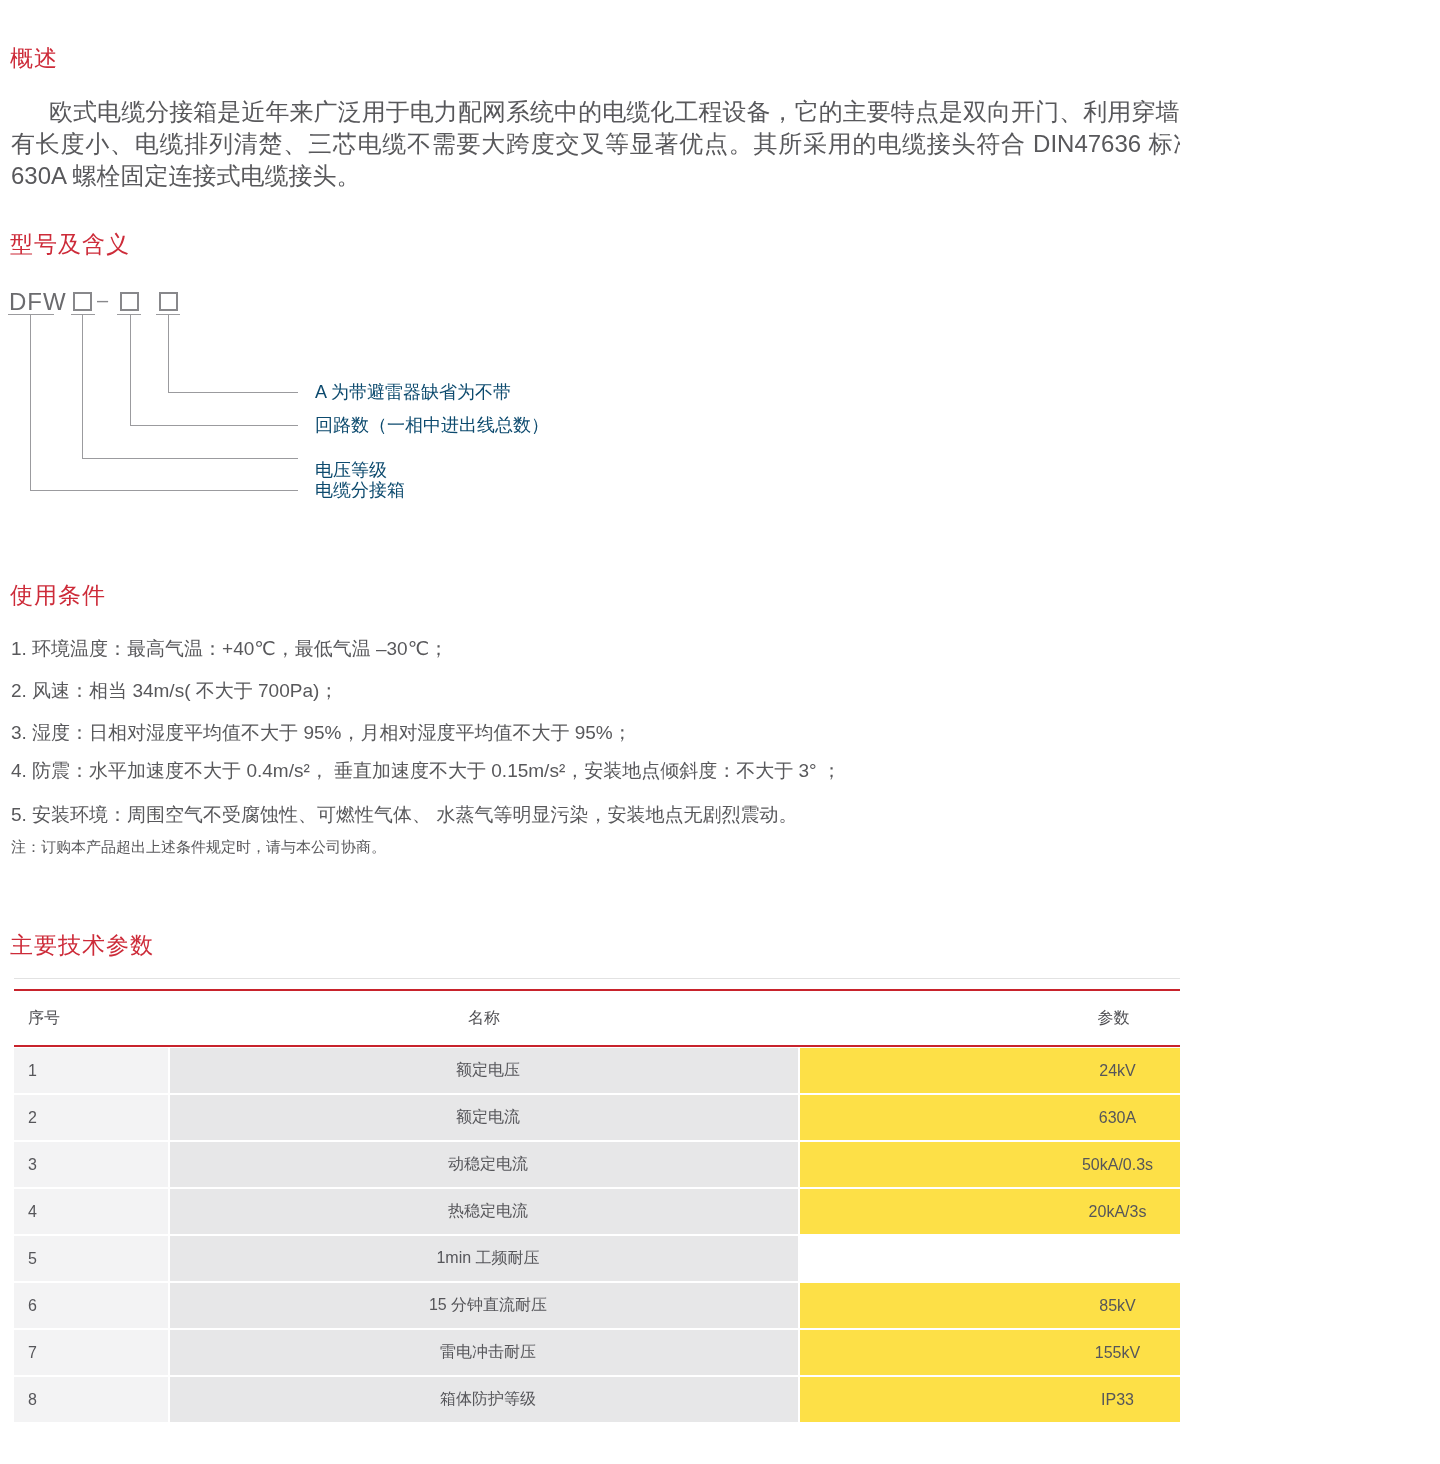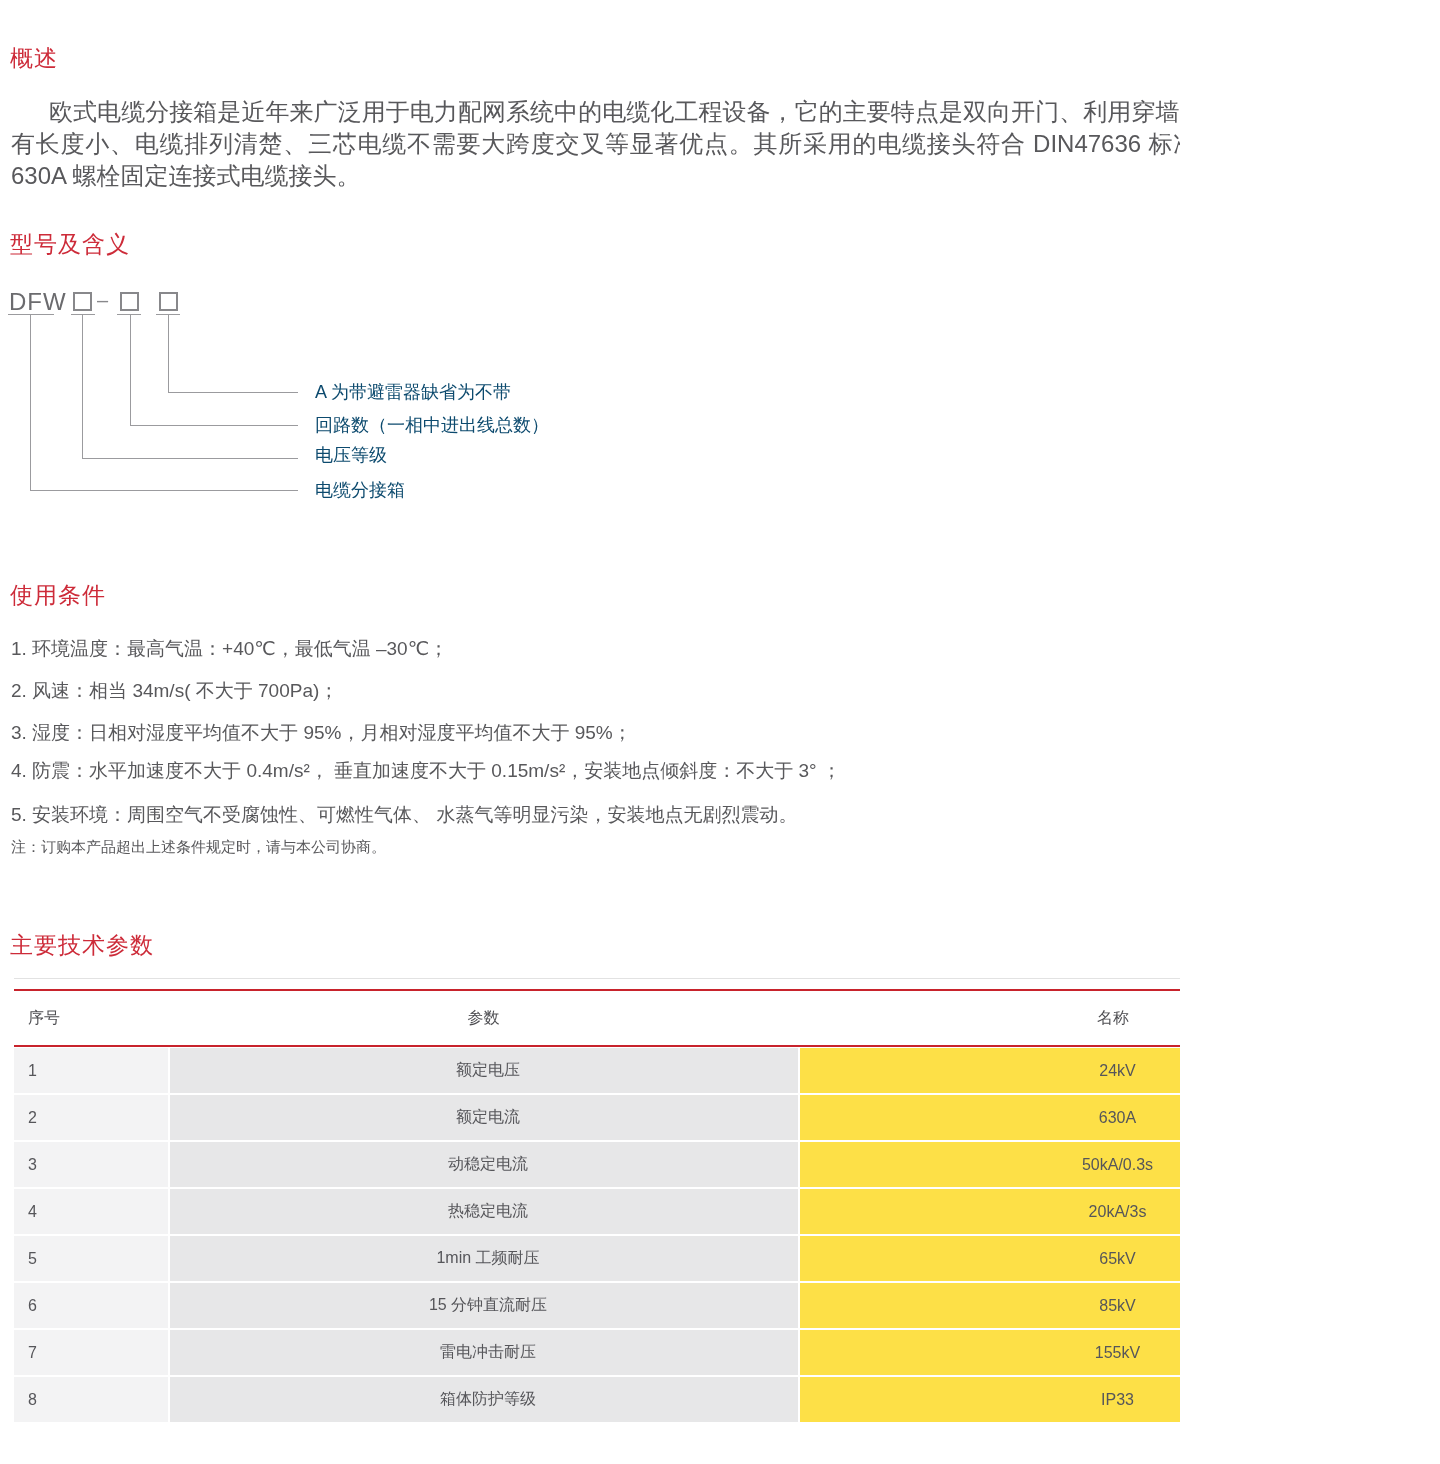--- a/index.html
+++ b/index.html
@@ -62,21 +62,21 @@
   #hl0{top:392px;left:168px;width:130px;}
   #hl1{top:425px;left:130px;width:168px;}
   #hl2{top:458px;left:82px;width:216px;}
   #hl3{top:490px;left:30px;width:268px;}
   .mlabel{
     position:absolute;left:315px;
     font-size:18px;line-height:22px;color:#0c4a6e;
   }
   #ml0{top:381px;}
   #ml1{top:414px;}
-  #ml2{top:444px;}
+  #ml2{top:459px;}
   #ml3{top:479px;}
 
   
   .cond-item{
     position:absolute;left:11px;
     font-size:19px;line-height:23px;color:#58585b;
   }
   #ci0{top:637px;}
   #ci1{top:679px;}
   #ci2{top:721px;}
@@ -159,22 +159,22 @@
   <div class="cond-item" id="ci3">4. 防震：水平加速度不大于 0.4m/s²， 垂直加速度不大于 0.15m/s²，安装地点倾斜度：不大于 3° ；</div>
   <div class="cond-item" id="ci4">5. 安装环境：周围空气不受腐蚀性、可燃性气体、 水蒸气等明显污染，安装地点无剧烈震动。</div>
   <div id="cond-note">注：订购本产品超出上述条件规定时，请与本公司协商。</div>
 
   <div class="sec-title" id="t-params">主要技术参数</div>
   <div id="ptable">
     <div id="hairline"></div>
     <div class="redline"></div>
     <div id="thead">
       <div class="th c1">序号</div>
+      <div class="th c2">名称</div>
       <div class="th c3">参数</div>
-      <div class="th c2">名称</div>
     </div>
     <div class="redline"></div>
     <div id="tbody">
       <div class="trow">
         <div class="td c1">1</div>
         <div class="td c2">额定电压</div>
         <div class="td c3">24kV</div>
       </div>
       <div class="trow">
         <div class="td c1">2</div>
@@ -187,21 +187,20 @@
         <div class="td c3">50kA/0.3s</div>
       </div>
       <div class="trow">
         <div class="td c1">4</div>
         <div class="td c2">热稳定电流</div>
         <div class="td c3">20kA/3s</div>
       </div>
       <div class="trow">
         <div class="td c1">5</div>
         <div class="td c2">1min 工频耐压</div>
-        <div class="td c3">65kV</div>
       </div>
       <div class="trow">
         <div class="td c1">6</div>
         <div class="td c2">15 分钟直流耐压</div>
         <div class="td c3">85kV</div>
       </div>
       <div class="trow">
         <div class="td c1">7</div>
         <div class="td c2">雷电冲击耐压</div>
         <div class="td c3">155kV</div>

